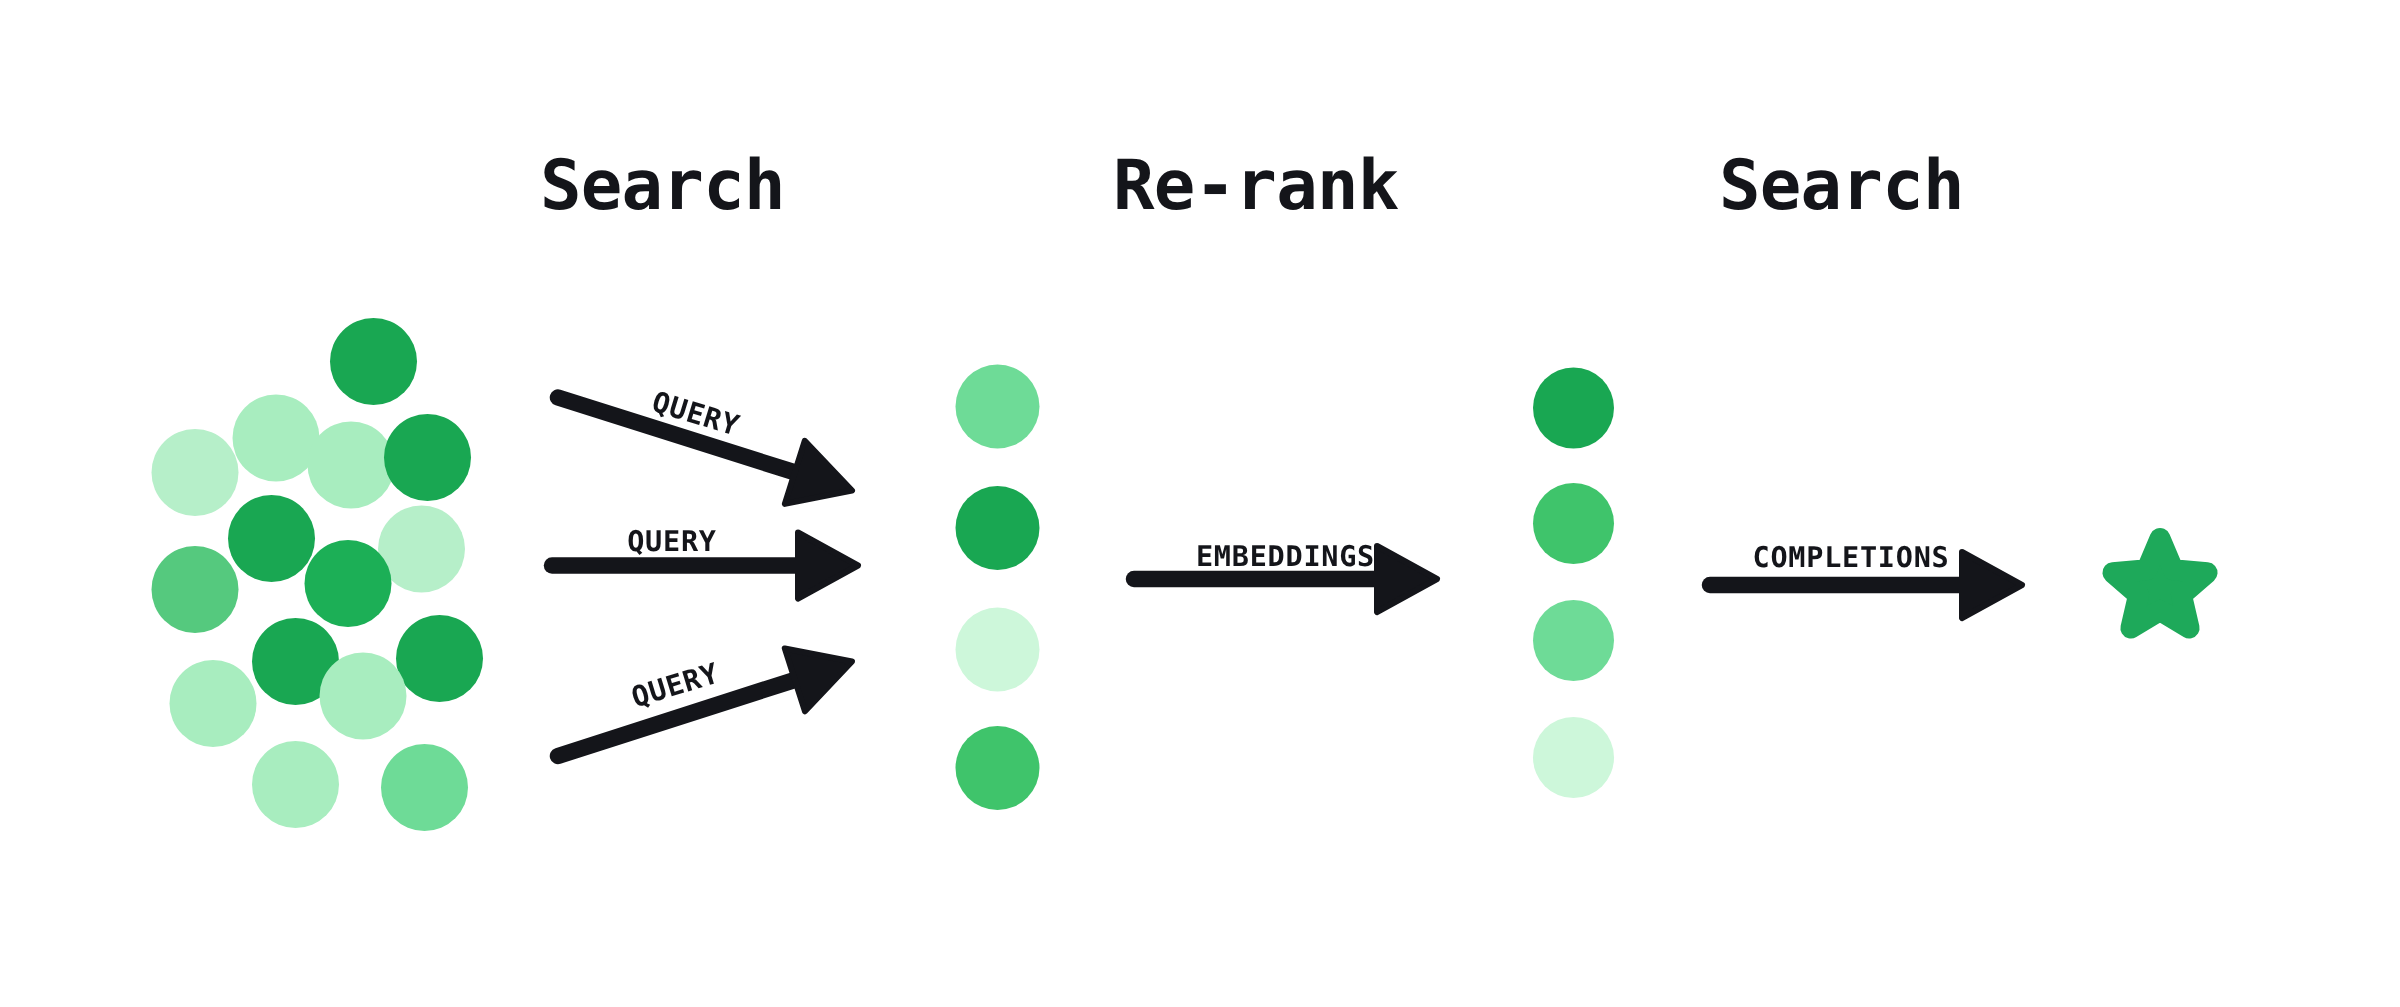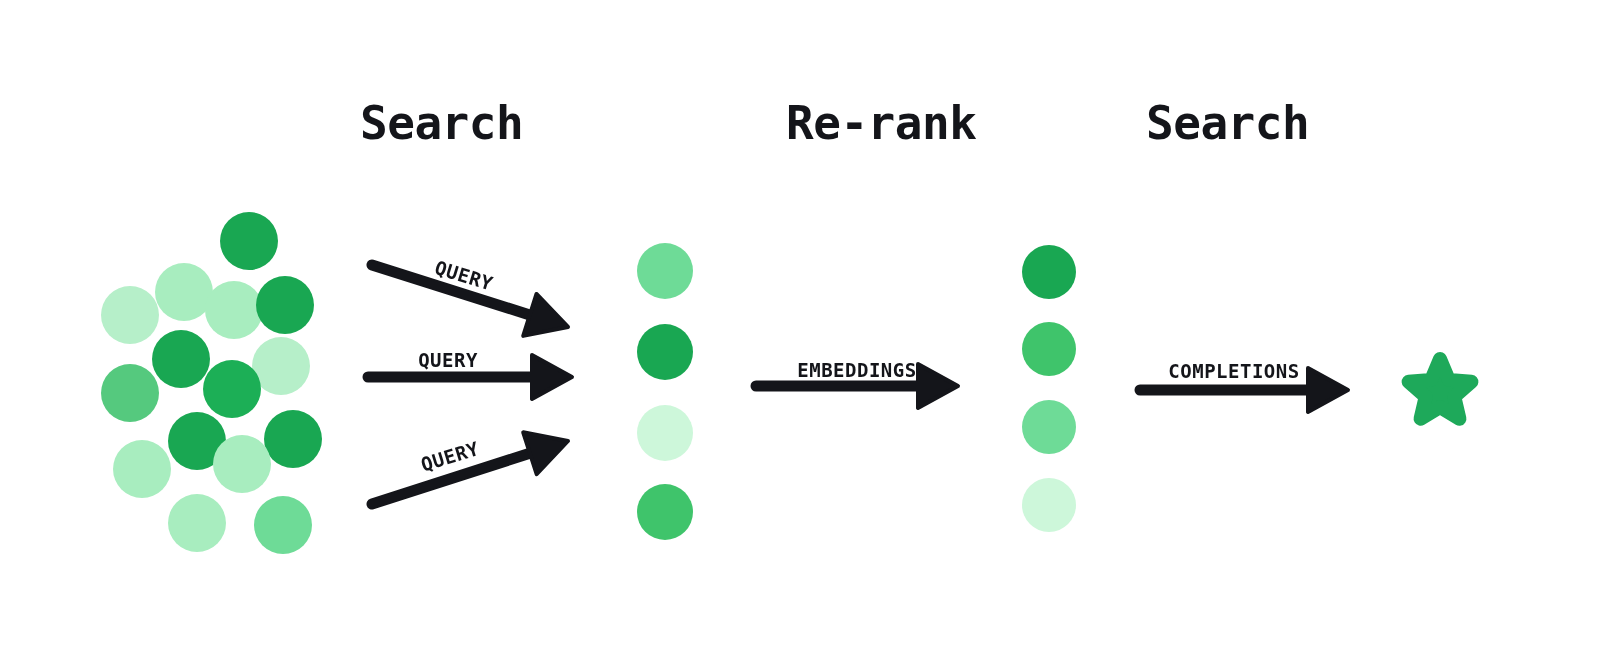--- a/index.html
+++ b/index.html
@@ -47,21 +47,21 @@
     letter-spacing: 0.5px;
   }
 </style>
 </head>
 <body>
 
 <div id="stage">
 
   <div>
       <div class="stage-heading" style="left: 360px; top: 100px;">Search</div>
-      <div class="stage-heading" style="left: 742px; top: 100px; margin-left: 44px;">Re-rank</div>
+      <div class="stage-heading" style="left: 742px; top: 100px;">Re-rank</div>
       <div class="stage-heading" style="left: 1146px; top: 100px;">Search</div>
     </div>
 
   <div>
       <div class="dot" style="left: 220px; top: 212px; width: 58px; height: 58px; background: rgb(25, 167, 82);"></div>
       <div class="dot" style="left: 155px; top: 263px; width: 58px; height: 58px; background: rgb(168, 237, 191);"></div>
       <div class="dot" style="left: 101px; top: 286px; width: 58px; height: 58px; background: rgb(182, 239, 201);"></div>
       <div class="dot" style="left: 205px; top: 281px; width: 58px; height: 58px; background: rgb(168, 237, 191);"></div>
       <div class="dot" style="left: 256px; top: 276px; width: 58px; height: 58px; background: rgb(25, 167, 82);"></div>
       <div class="dot" style="left: 152px; top: 330px; width: 58px; height: 58px; background: rgb(25, 167, 82);"></div>

